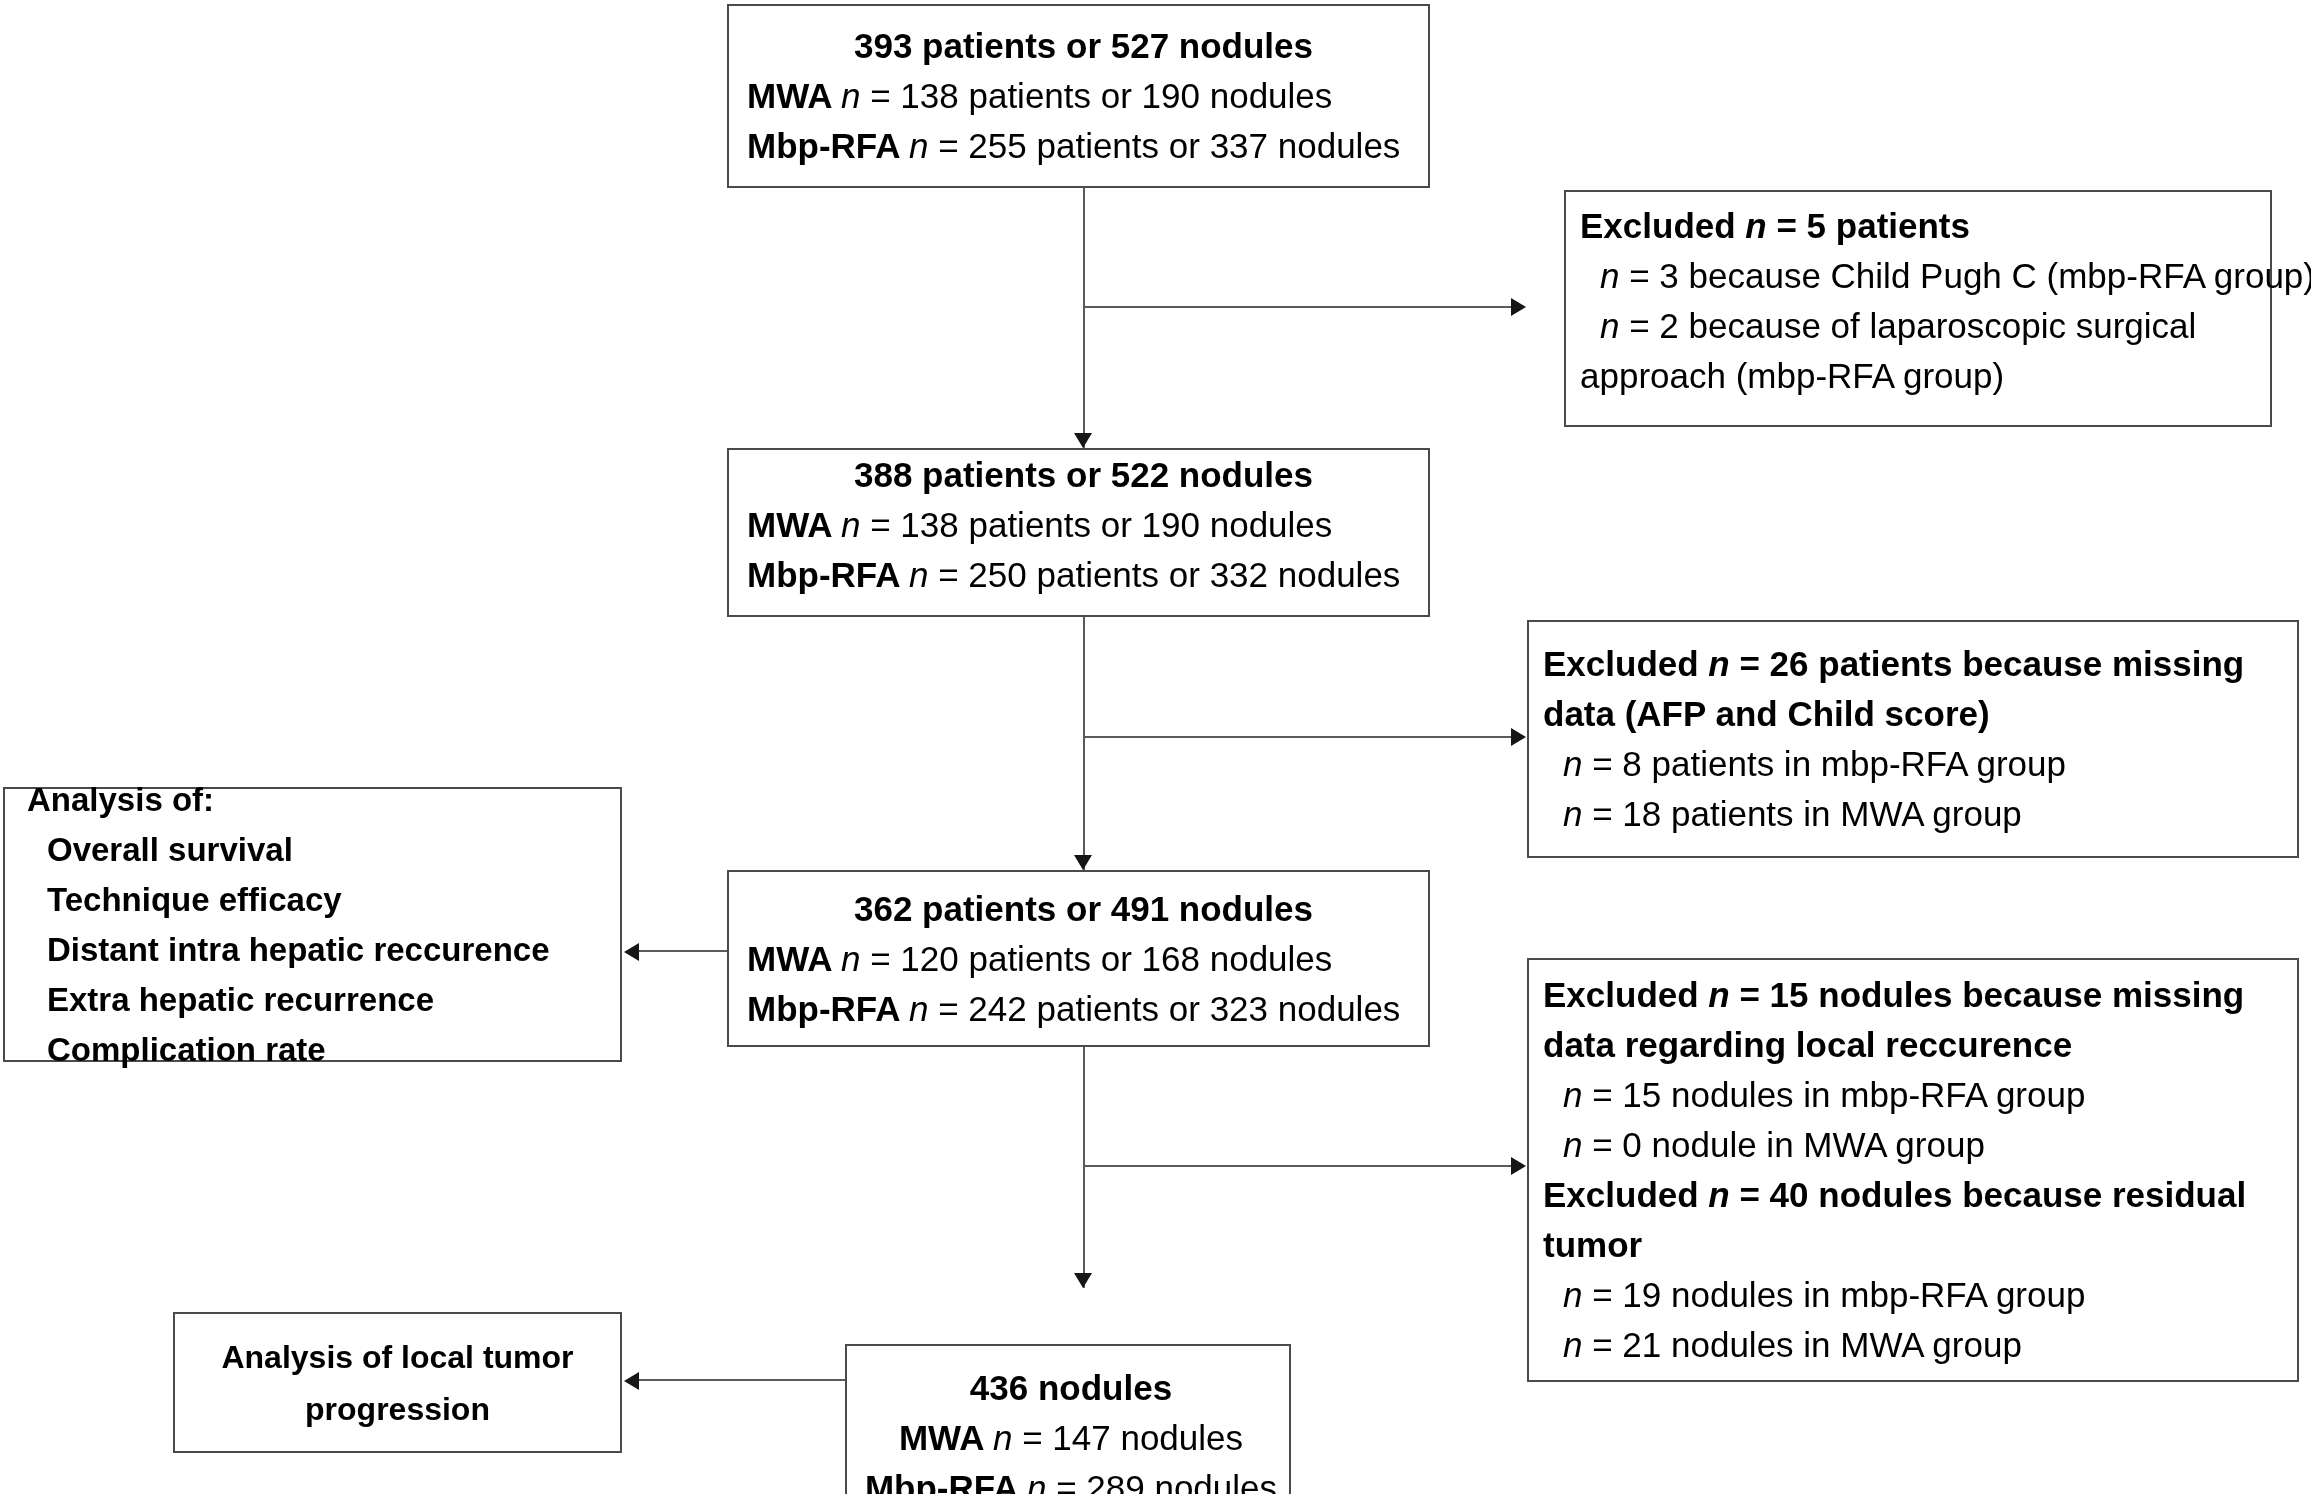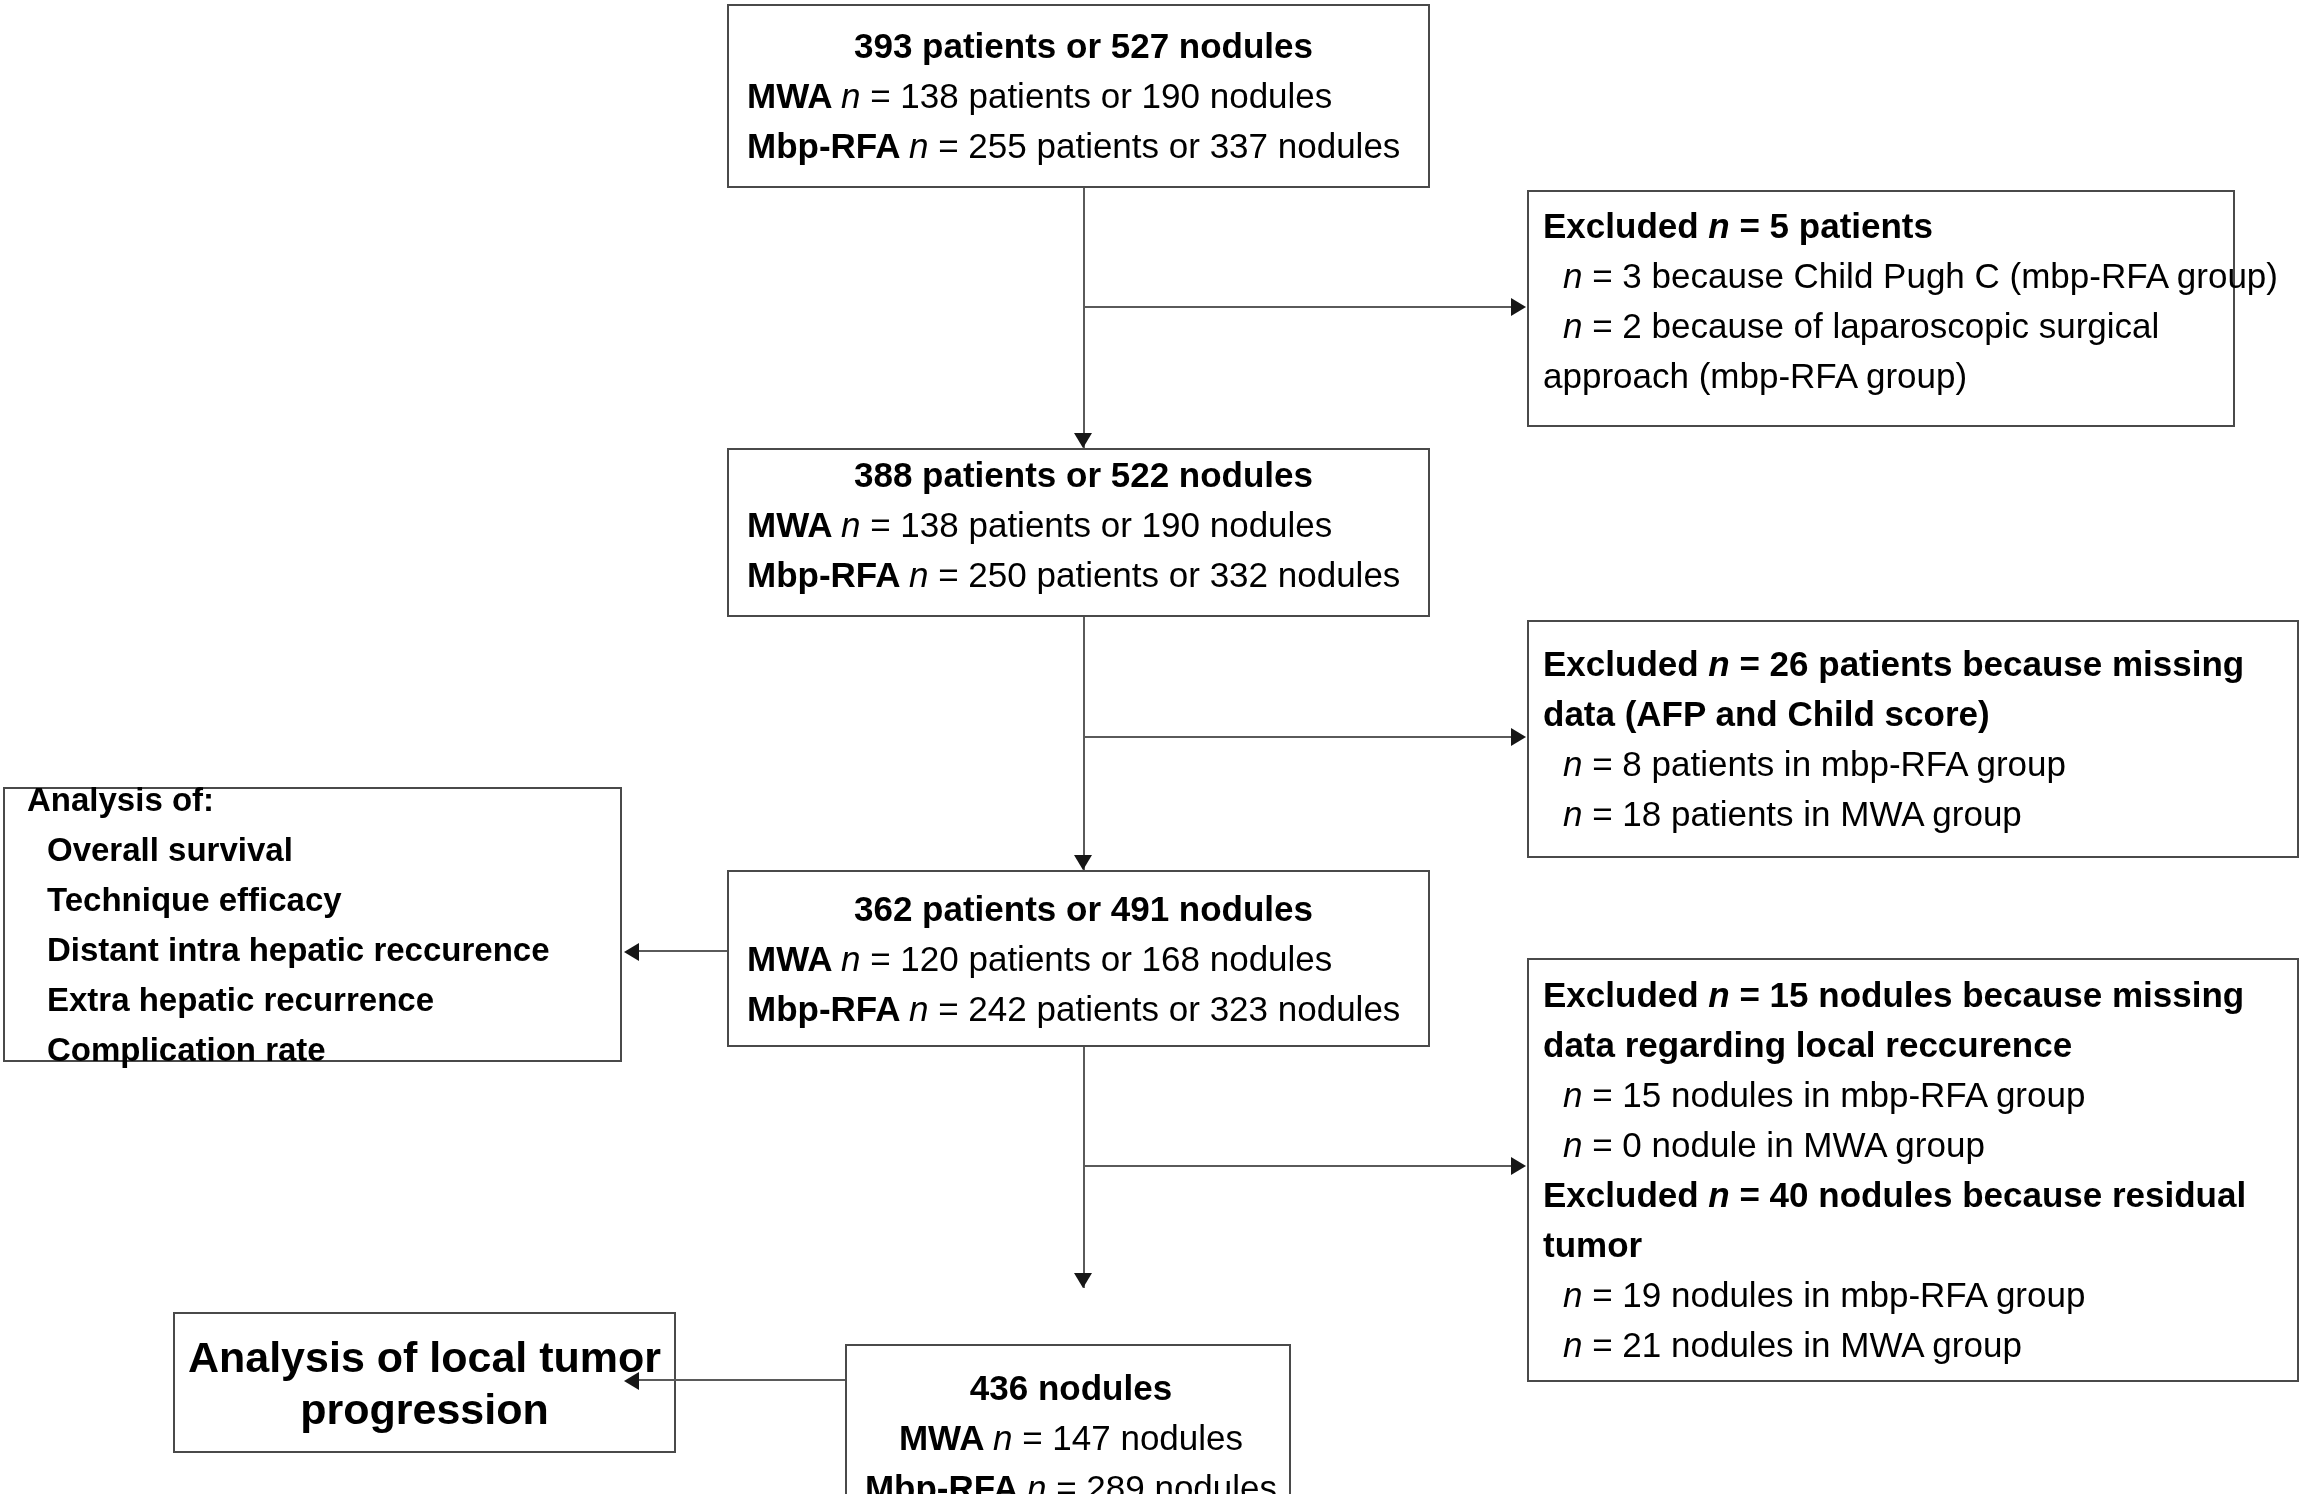--- a/index.html
+++ b/index.html
@@ -25,26 +25,26 @@
   .ln.c { text-align:center; }
   .ln.ind { padding-left:20px; }
   .b { font-weight:bold; }
   .i { font-style:italic; }
 
   #b1 { left:727px; top:4px;    width:703px; height:184px; padding:0 8px 0 18px; }
   #b2 { left:727px; top:448px;  width:703px; height:169px; padding:0 8px 16px 18px; }
   #b3 { left:727px; top:870px;  width:703px; height:177px; padding:0 8px 0 18px; }
   #b4 { left:845px; top:1344px; width:446px; height:187px; padding:0 6px 0 12px;align-items:center; }
 
-  #x1 { left:1527px; top:190px; width:708px; height:237px; padding:0 6px 16px 14px; }
+  #x1 { left:1564px; top:190px; width:708px; height:237px; padding:0 6px 16px 14px; }
   #x2 { left:1527px; top:620px; width:772px; height:238px; padding:0 6px 0 14px; }
   #x3 { left:1527px; top:958px; width:772px; height:424px; padding:0 6px 0 14px; line-height:50px; }
 
   #a1 { left:3px;   top:787px;  width:619px; height:275px; padding:0 6px 0 22px; font-size:33px; line-height:50px; }
-  #a2 { left:173px; top:1312px; width:503px; height:141px; font-size:43px; line-height:52px; }
+  #a2 { left:173px; top:1312px; width:449px; height:141px; font-size:32px; line-height:52px; }
   #a2 .ln { text-align:center; }
 
   
   .vl { position:absolute; width:2px; background:var(--line,#5a5a5a); }
   .hl { position:absolute; height:2px; background:var(--line,#5a5a5a); }
   #v1 { left:1083px; top:188px;  height:260px; }
   #v2 { left:1083px; top:617px;  height:253px; }
   #v3 { left:1083px; top:1047px; height:241px; }
   #h1 { left:1084px; top:306px;  width:430px; }
   #h2 { left:1084px; top:736px;  width:430px; }

